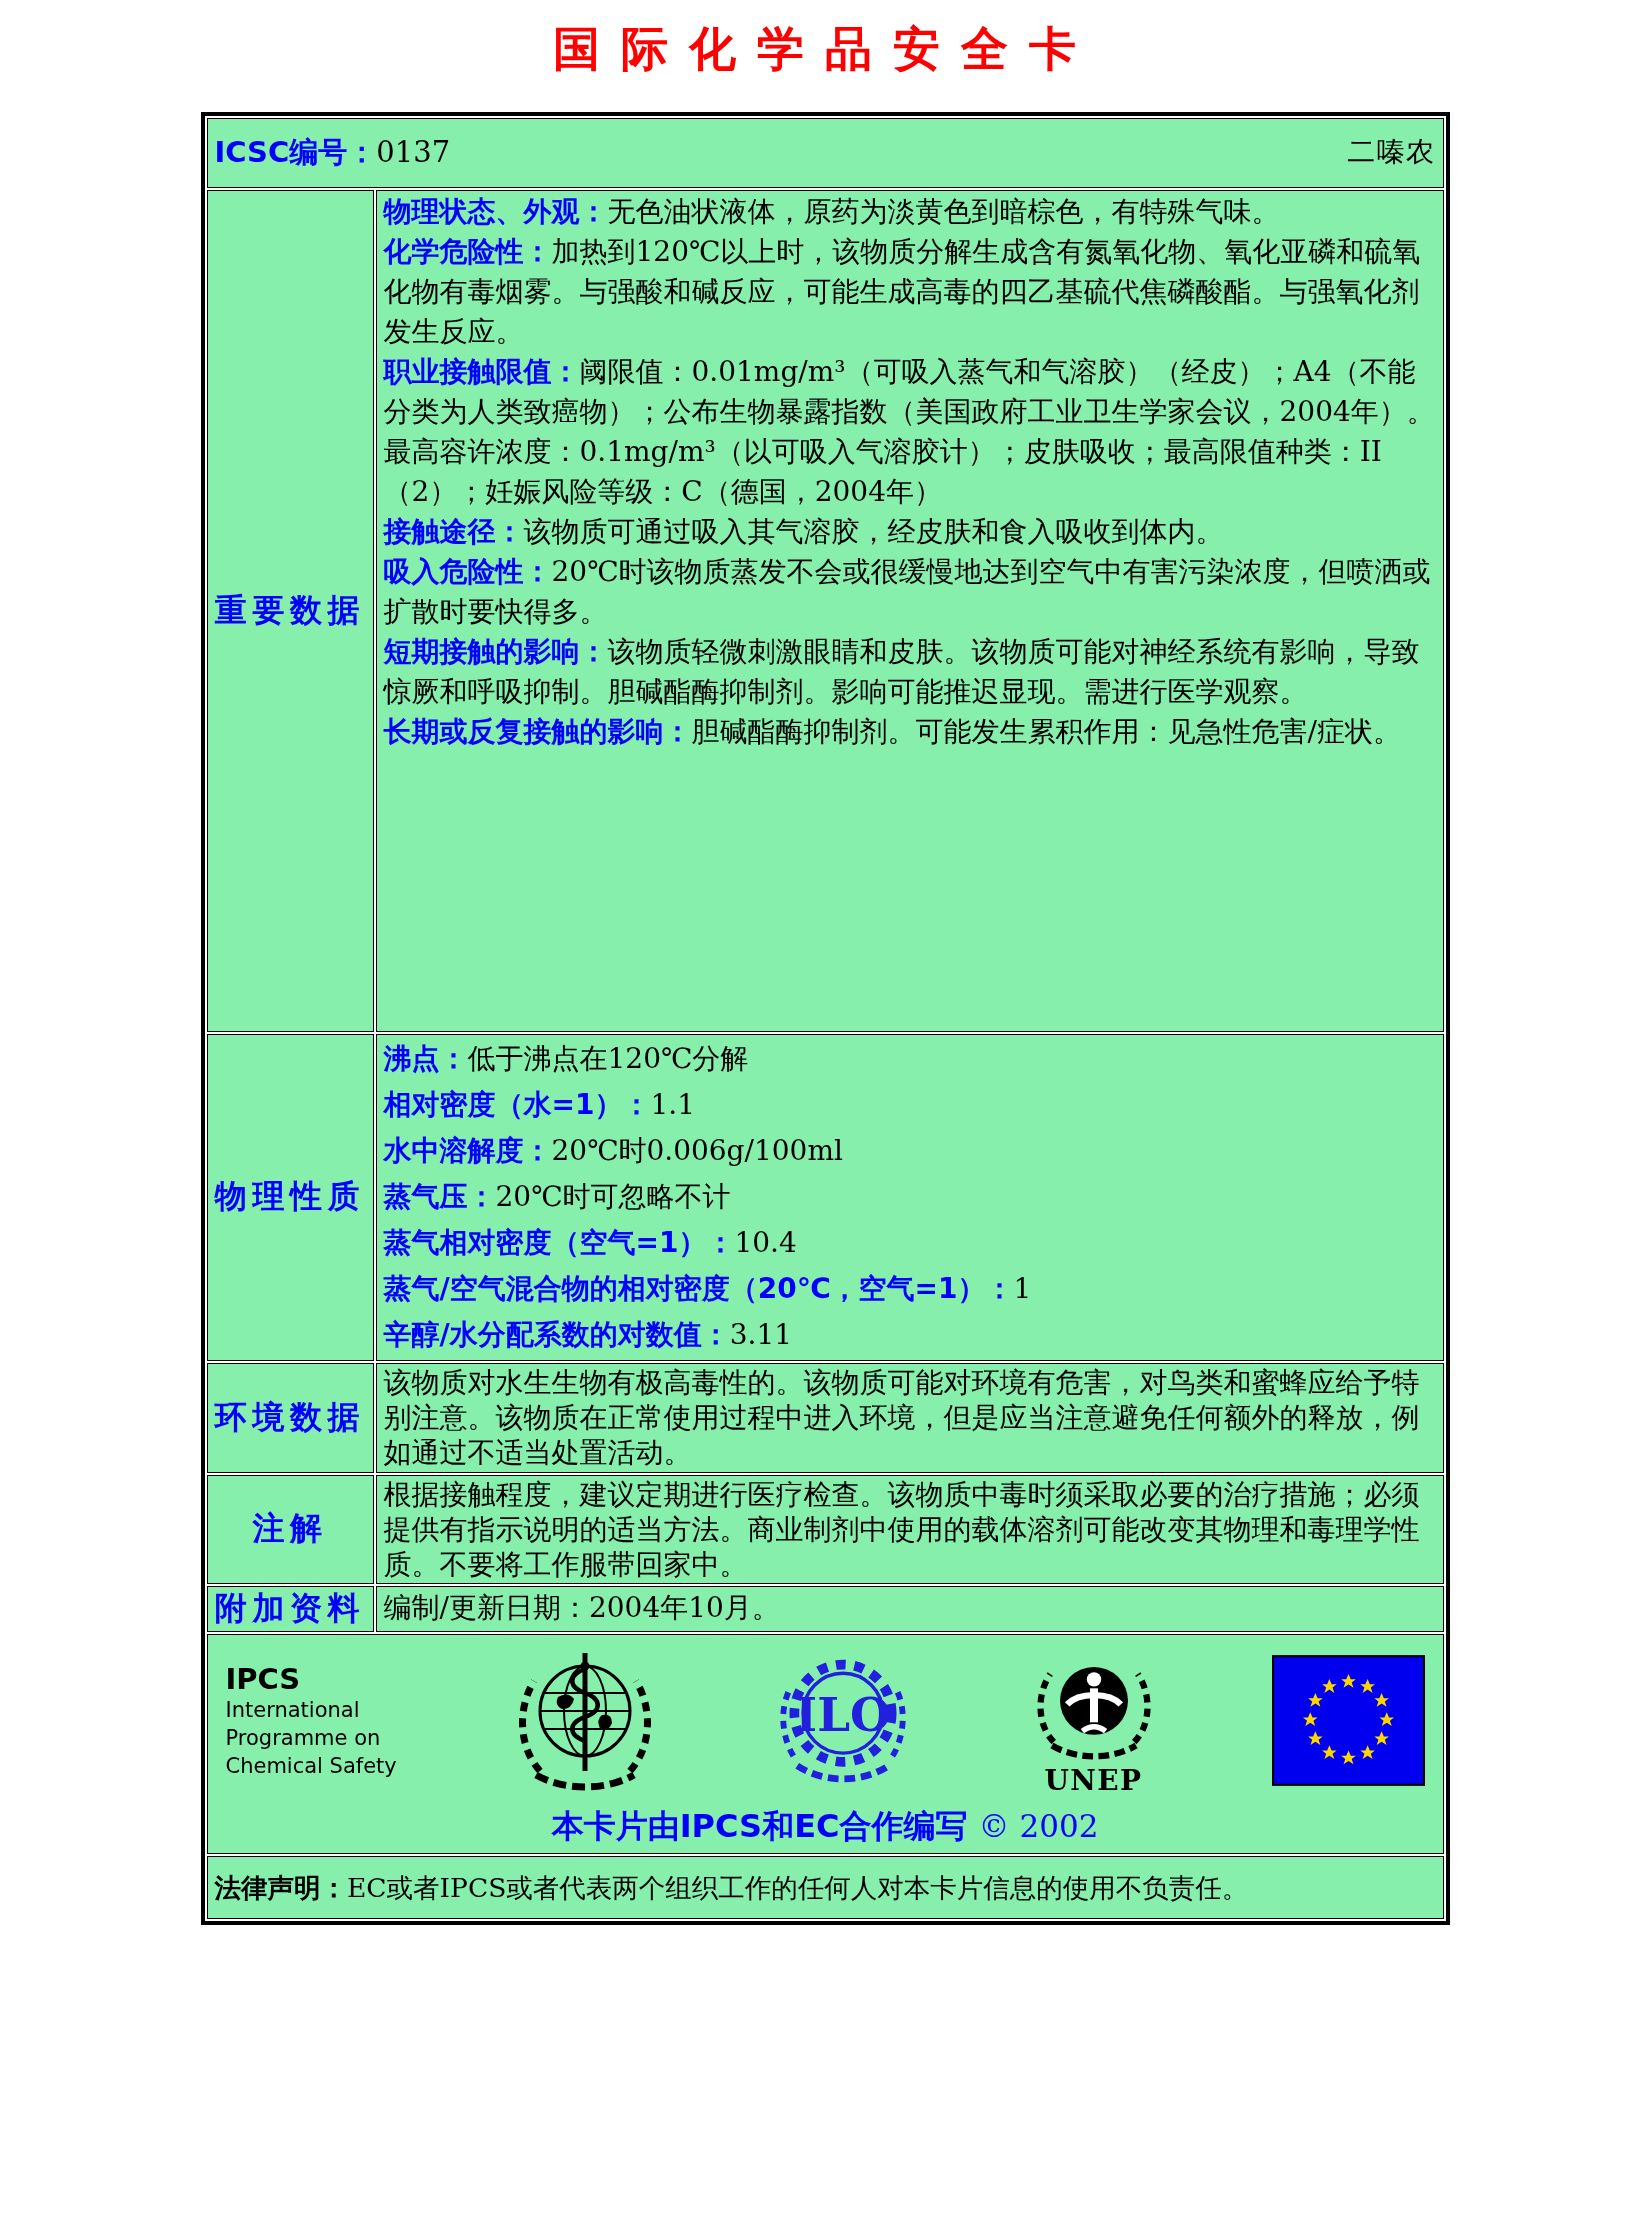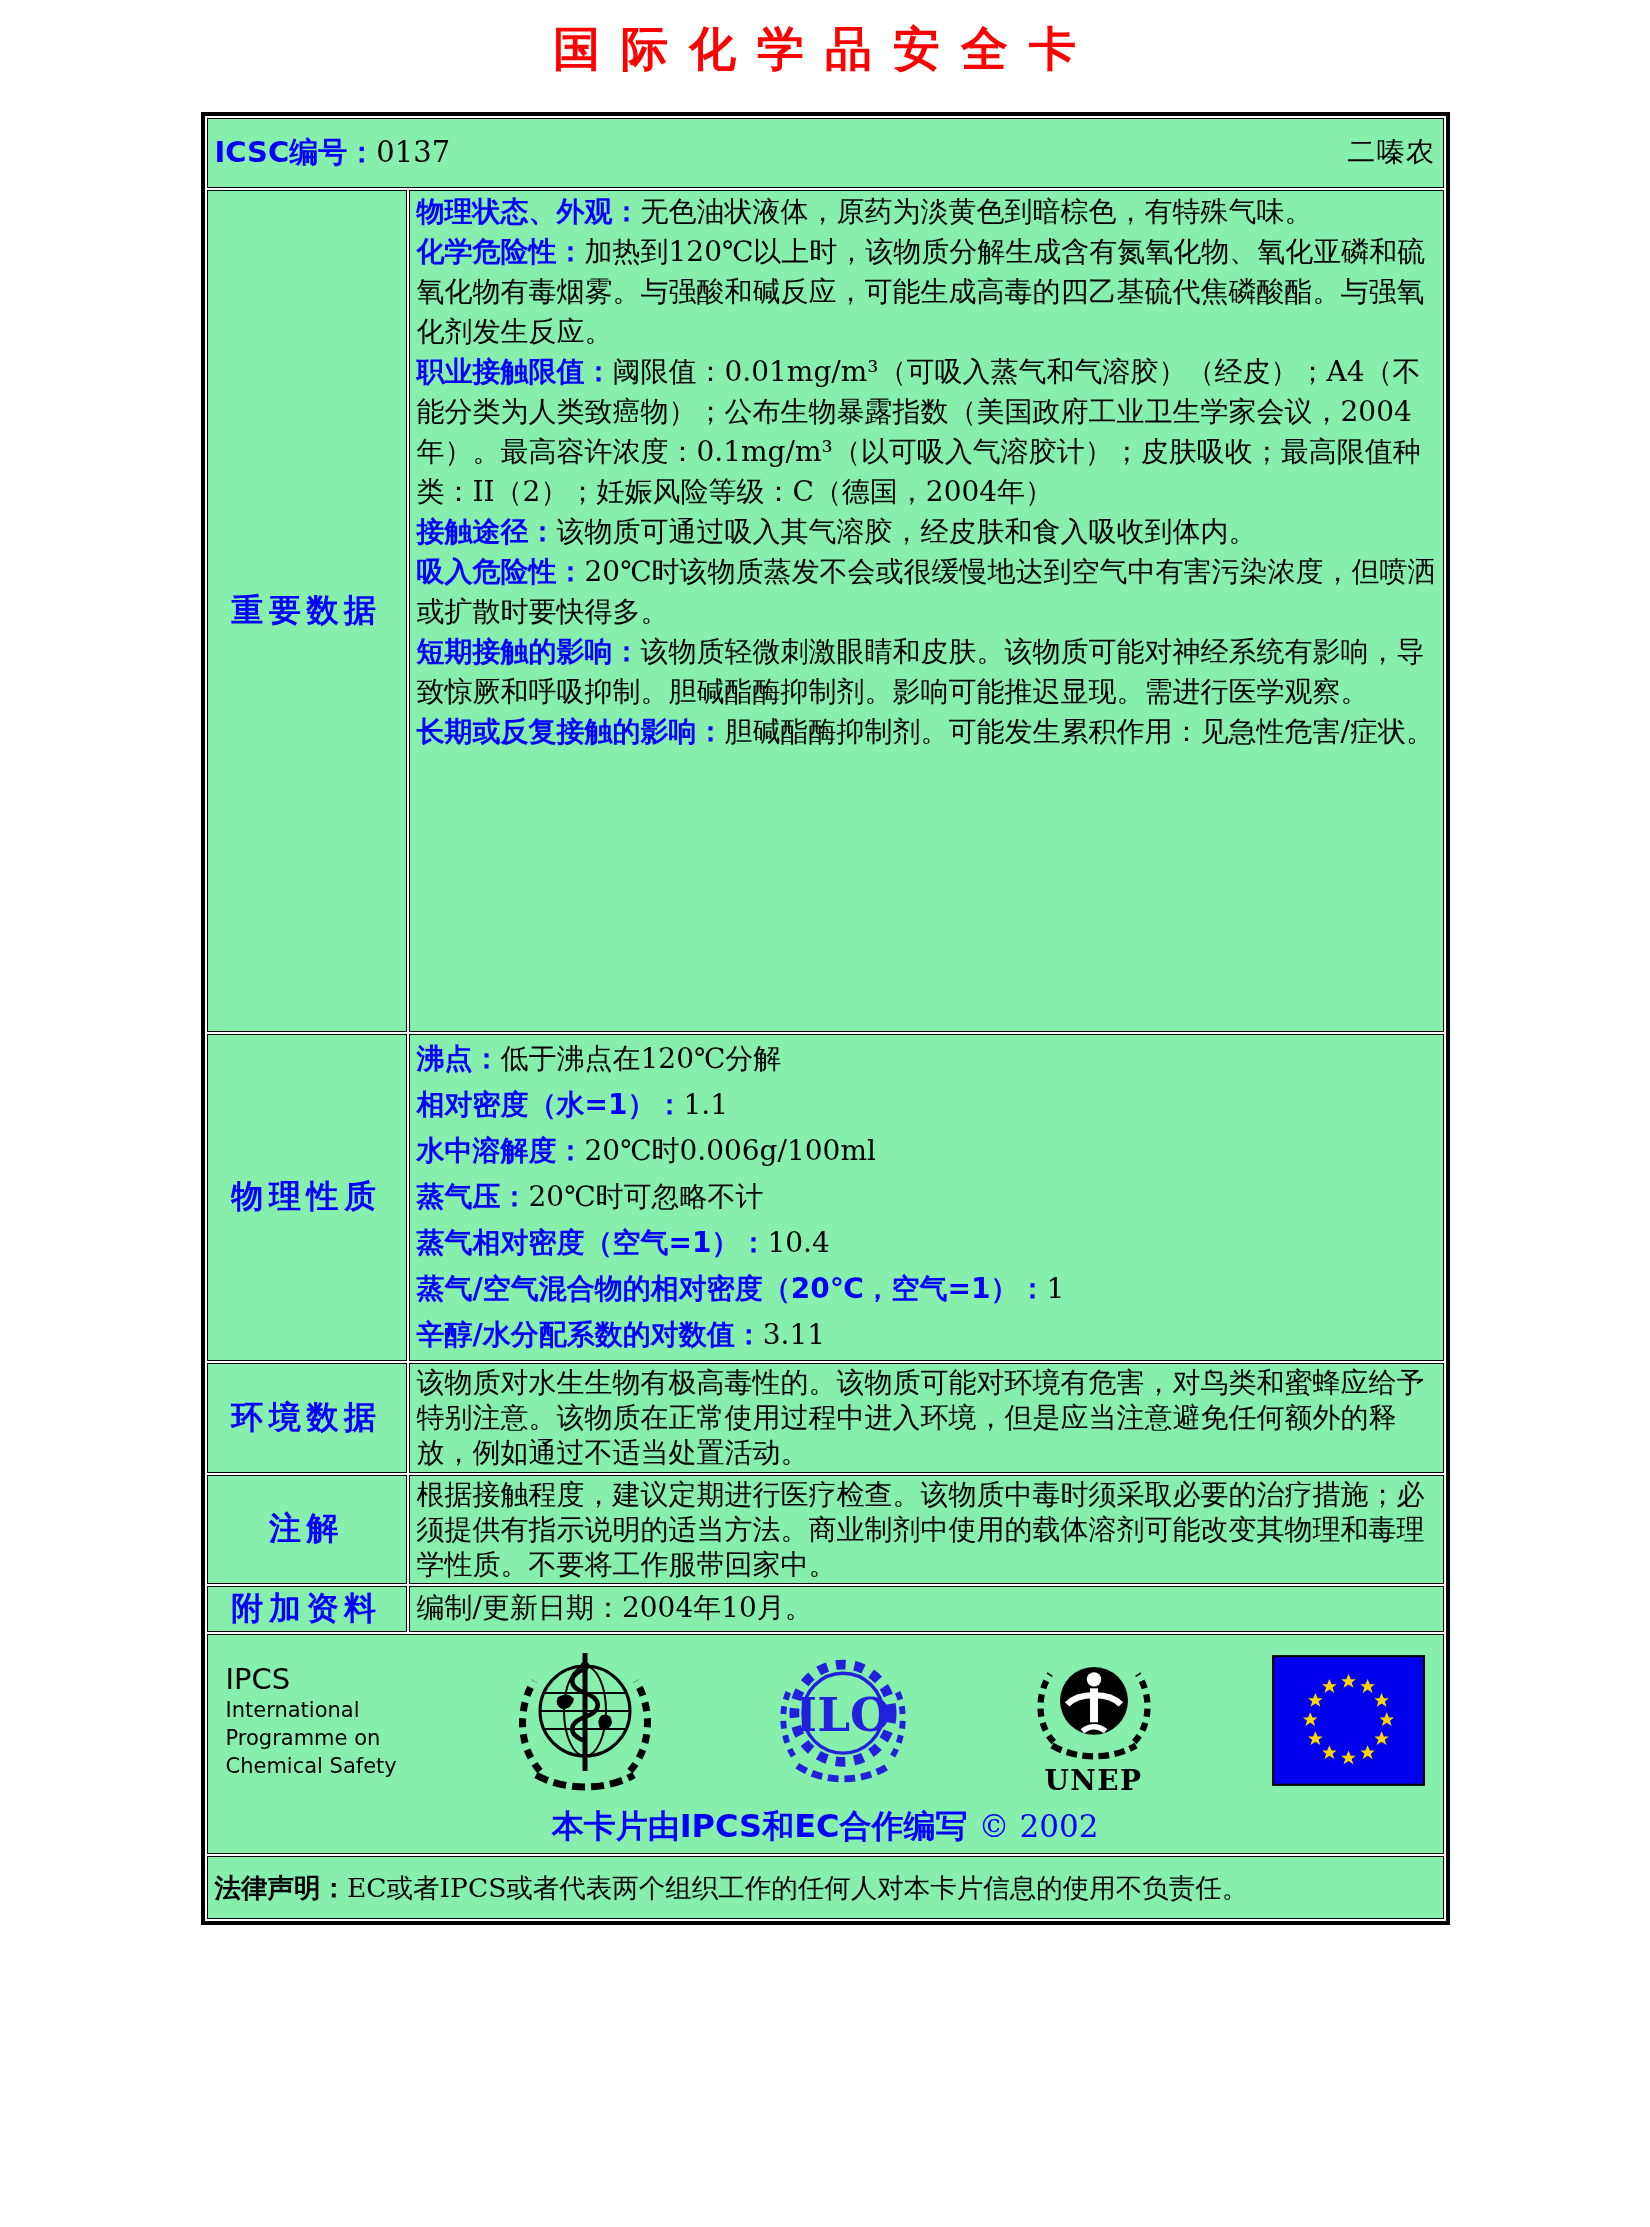--- a/index.html
+++ b/index.html
@@ -22,21 +22,21 @@
   table.card {
     width: 1249px;
     margin: 31px auto 0 auto;
     border: 4.9px solid #000;
     border-collapse: separate;
     border-spacing: 2.1px;
     background: #fff;
   }
   td { border: 1.4px solid #000; background: #86efac; padding: 1.4px 7px; }
   td.rowlabel {
-    width: 200px;
+    width: 167px;
     text-align: center;
     vertical-align: middle;
     color: #0000ff;
     font-weight: bold;
     font-size: 32px;
     letter-spacing: 5.6px;
     font-family: "DejaVu Sans", "Liberation Sans", sans-serif;
     padding: 0;
   }
   td.content { vertical-align: top; font-size: 28px; }
@@ -55,21 +55,21 @@
   .h-add  { height: 42px; margin-top: 16px; }
   .imp p { margin: 0; line-height: 40px; }
   .phys-row { line-height: 46px; }
   .tight { line-height: 35px; margin: 0; }
   .add-line { line-height: 38px; }
 
   
   td.logos-cell { padding: 9.8px 18px 4.2px 18px; }
   .logo-row { display: flex; align-items: center; justify-content: space-between; }
   .ipcs-block { font-family: "DejaVu Sans", "Liberation Sans", sans-serif; width: 174px; }
-  .ipcs-acr { font-size: 29px; font-weight: normal; line-height: 33px; }
+  .ipcs-acr { font-size: 29px; font-weight: bold; line-height: 33px; }
   .ipcs-line { font-size: 21px; line-height: 28px; }
   .logo-box { display: flex; flex-direction: column; align-items: center; }
   .unep-cap { font-family: "DejaVu Serif", serif; font-weight: bold; font-size: 28px; line-height: 28px; letter-spacing: 1.4px; }
   .credit {
     text-align: center; margin-top: 7px;
     color: #0000ff; font-weight: bold; font-size: 32px;
     font-family: "DejaVu Sans", "Liberation Sans", sans-serif;
   }
   .credit .year { font-weight: normal; font-family: "DejaVu Serif", serif; font-size: 31px; }
   td.legal-cell { height: 63px; vertical-align: middle; font-size: 26.5px; }

